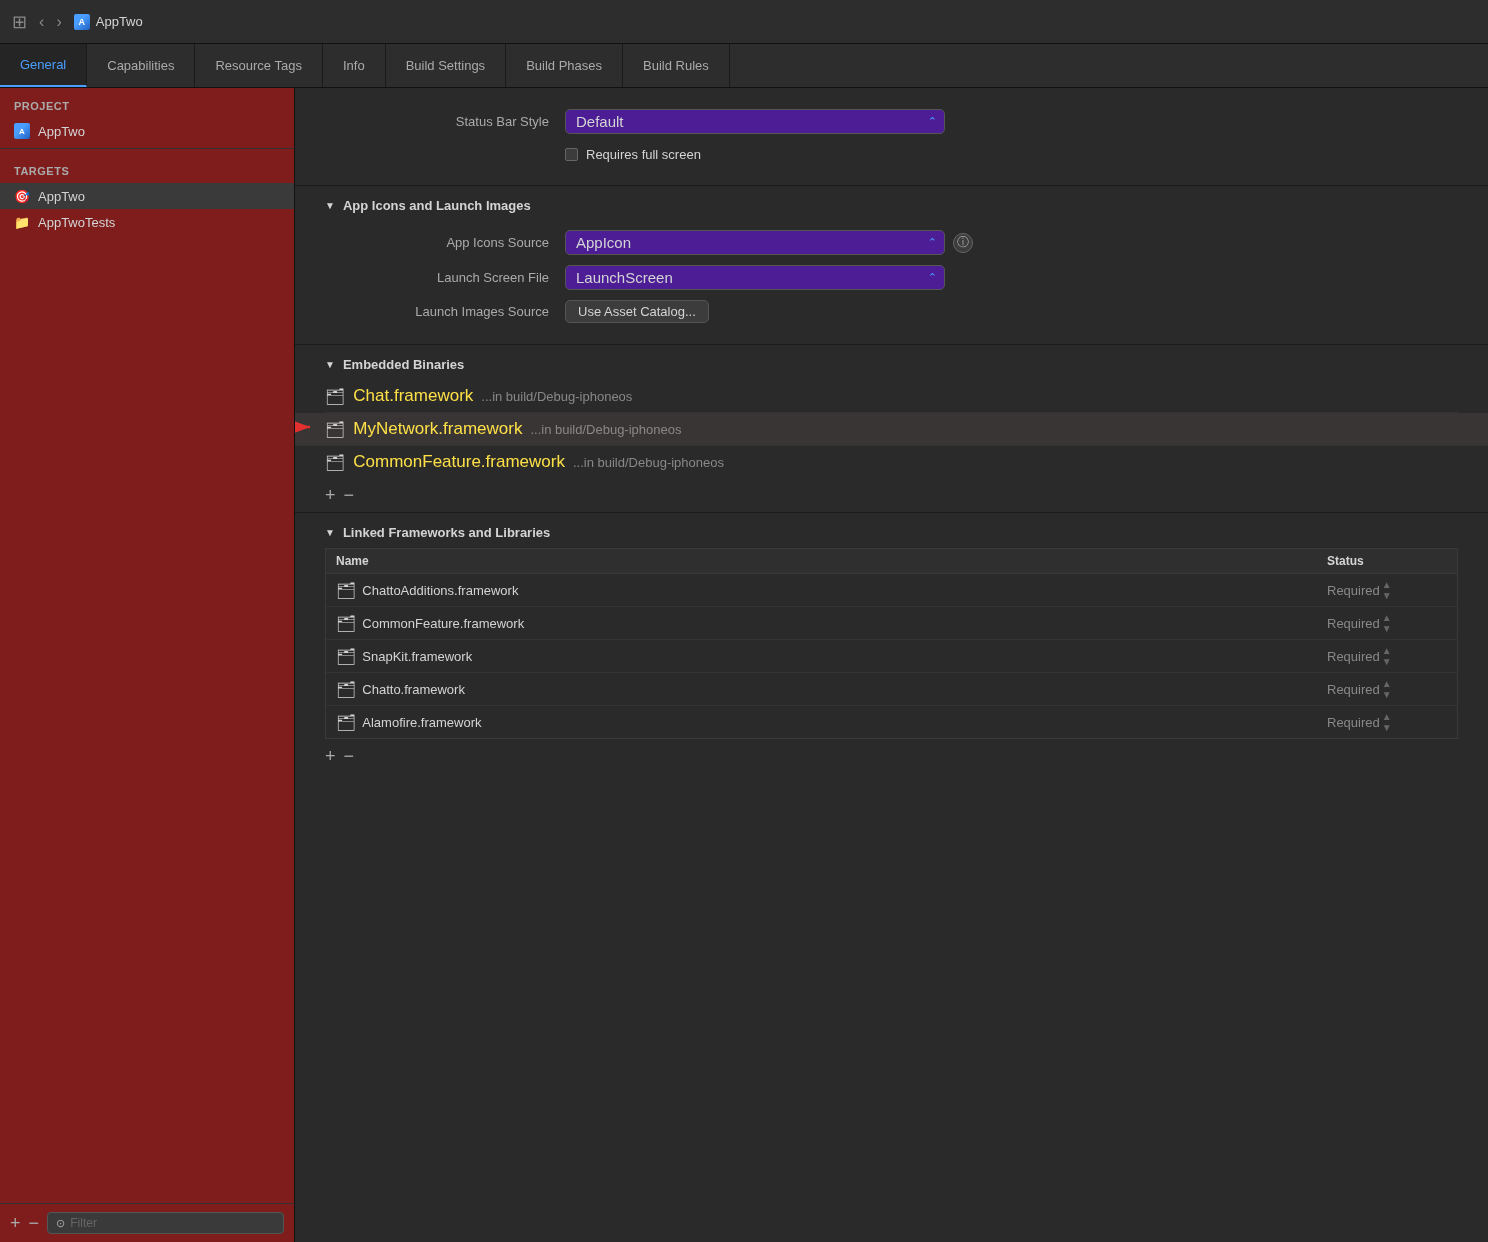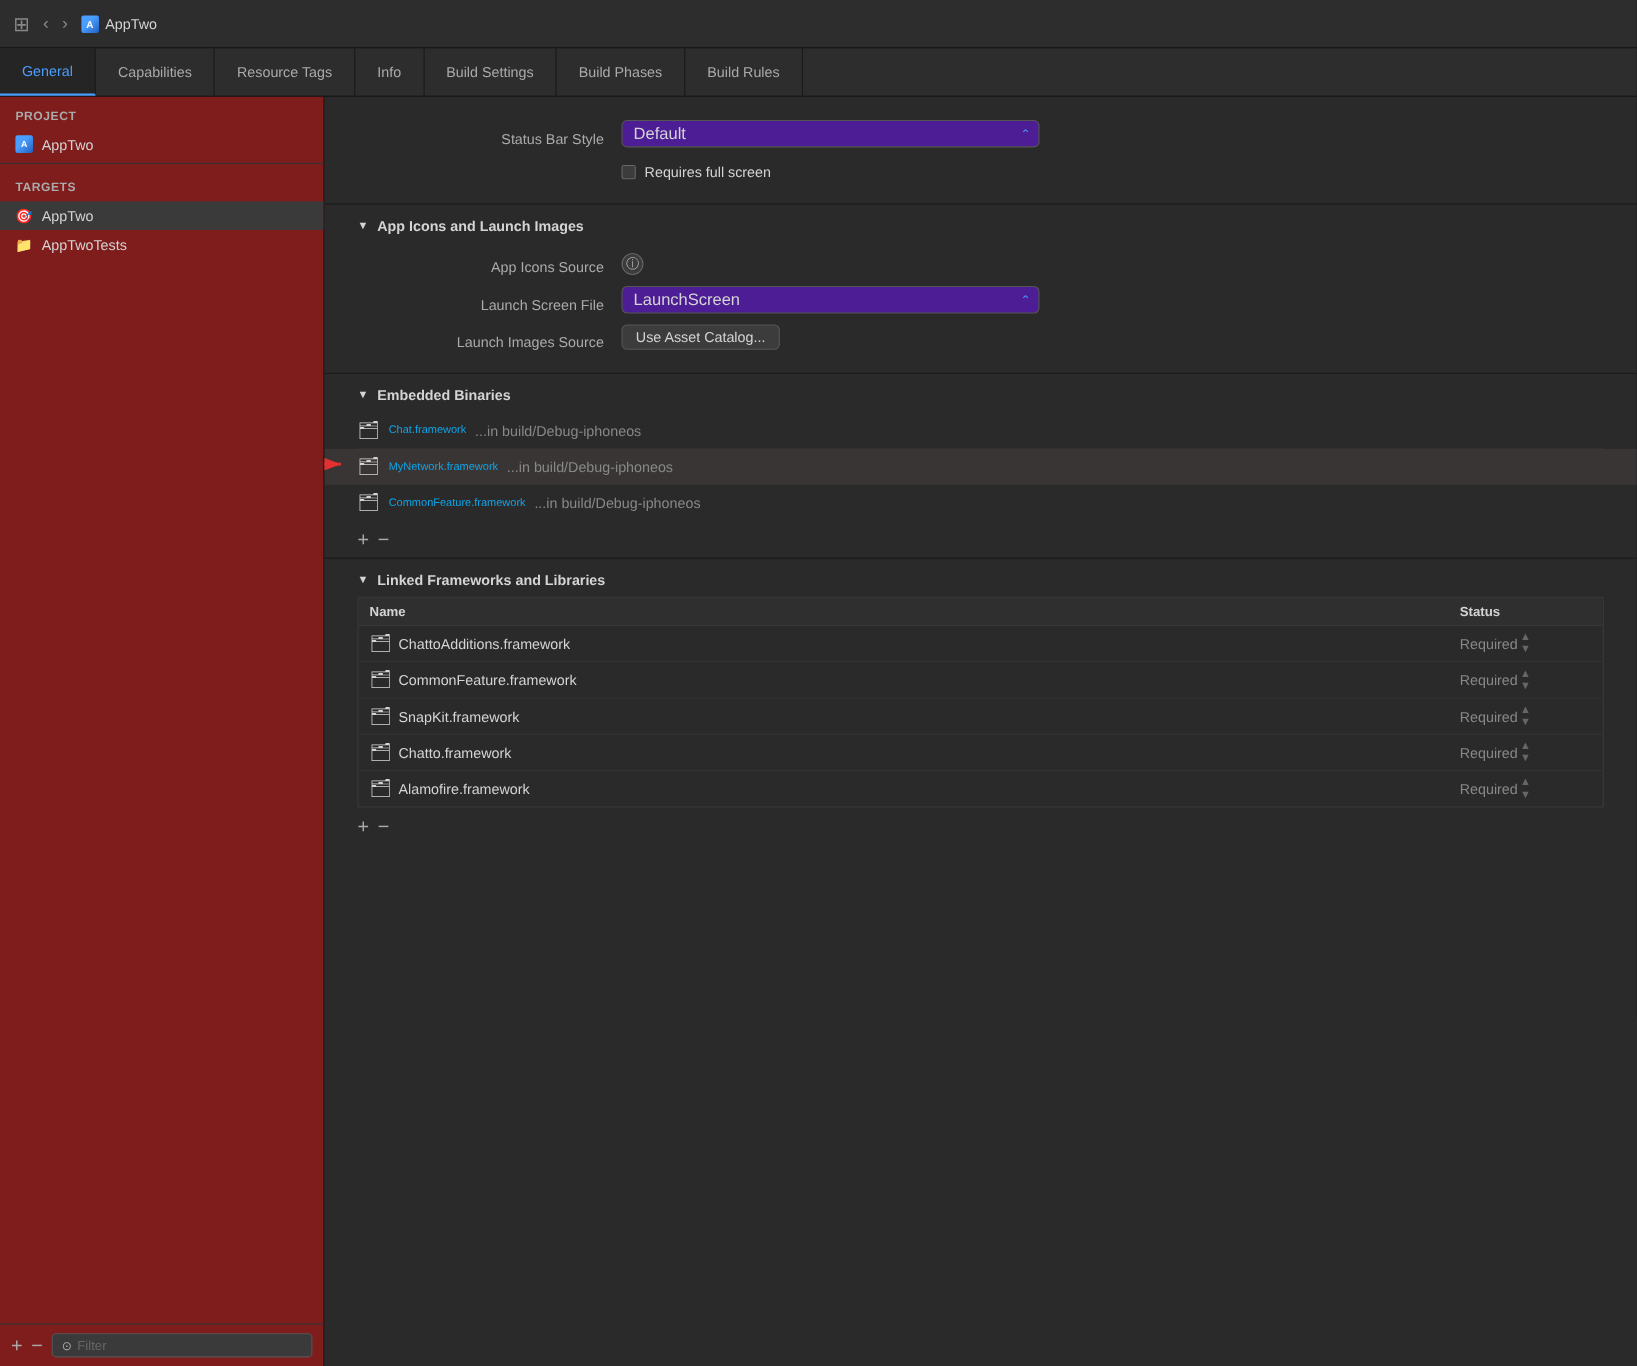--- a/index.html
+++ b/index.html
@@ -135,21 +135,21 @@
       overflow-y: auto;
       padding: 0 0 40px 0;
     }
 
     
     .settings-group {
       padding: 16px 30px 16px 30px;
     }
     .settings-row {
       display: flex;
-      align-items: flex-end;
+      align-items: center;
       padding: 5px 0;
       min-height: 30px;
     }
     .settings-label {
       color: #aaa;
       text-align: right;
       width: 240px;
       flex-shrink: 0;
       padding-right: 16px;
       font-size: 13px;
@@ -236,22 +236,22 @@
     .framework-row.highlighted {
       background: #3a3535;
       margin: 0 -30px;
       padding: 6px 30px;
     }
     .framework-icon {
       font-size: 16px;
       flex-shrink: 0;
     }
     .framework-name {
-      color: #0ea5e9;
-      font-size: 10px;
+      color: #fde047;
+      font-size: 17px;
     }
     .framework-path {
       color: #888;
       font-size: 13px;
     }
     .add-remove-bar {
       display: flex;
       align-items: center;
       gap: 8px;
       padding: 8px 30px;
@@ -396,20 +396,25 @@
 
     <div class="section-header">
       <span class="section-triangle">▼</span>
       <span class="section-title">App Icons and Launch Images</span>
     </div>
 
     <div class="settings-group" style="padding-top:4px;">
       <div class="settings-row">
         <div class="settings-label">App Icons Source</div>
         <div class="settings-control">
+          <div class="select-wrapper">
+            <select class="xcode-select">
+              <option>AppIcon</option>
+            </select>
+          </div>
           <div class="circle-info-btn">ⓘ</div>
         </div>
       </div>
       <div class="settings-row">
         <div class="settings-label">Launch Screen File</div>
         <div class="settings-control">
           <div class="select-wrapper">
             <select class="xcode-select" style="min-width:380px;">
               <option>LaunchScreen</option>
             </select>

